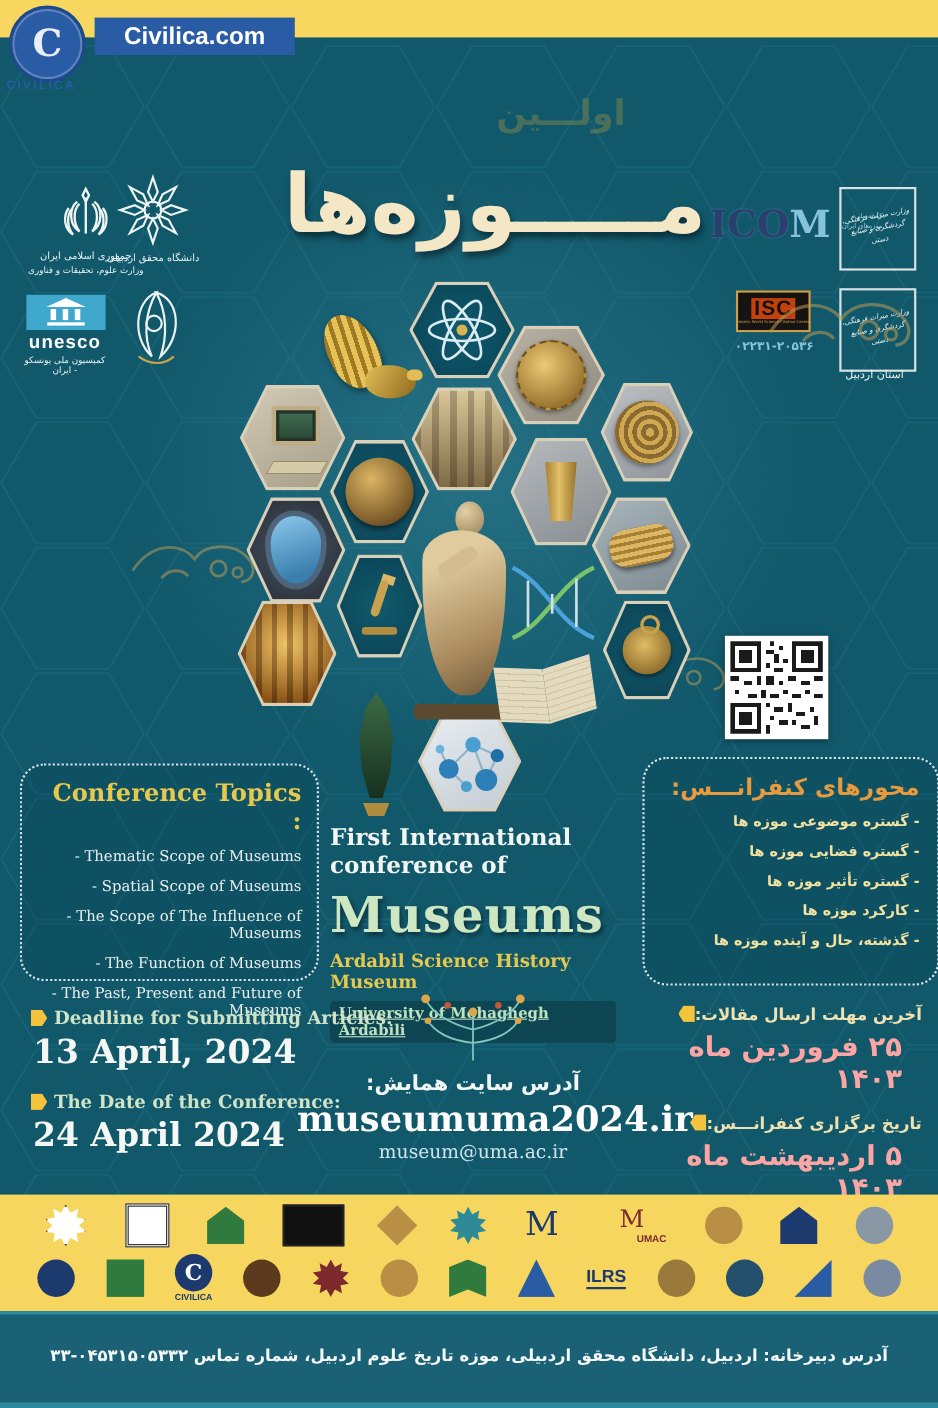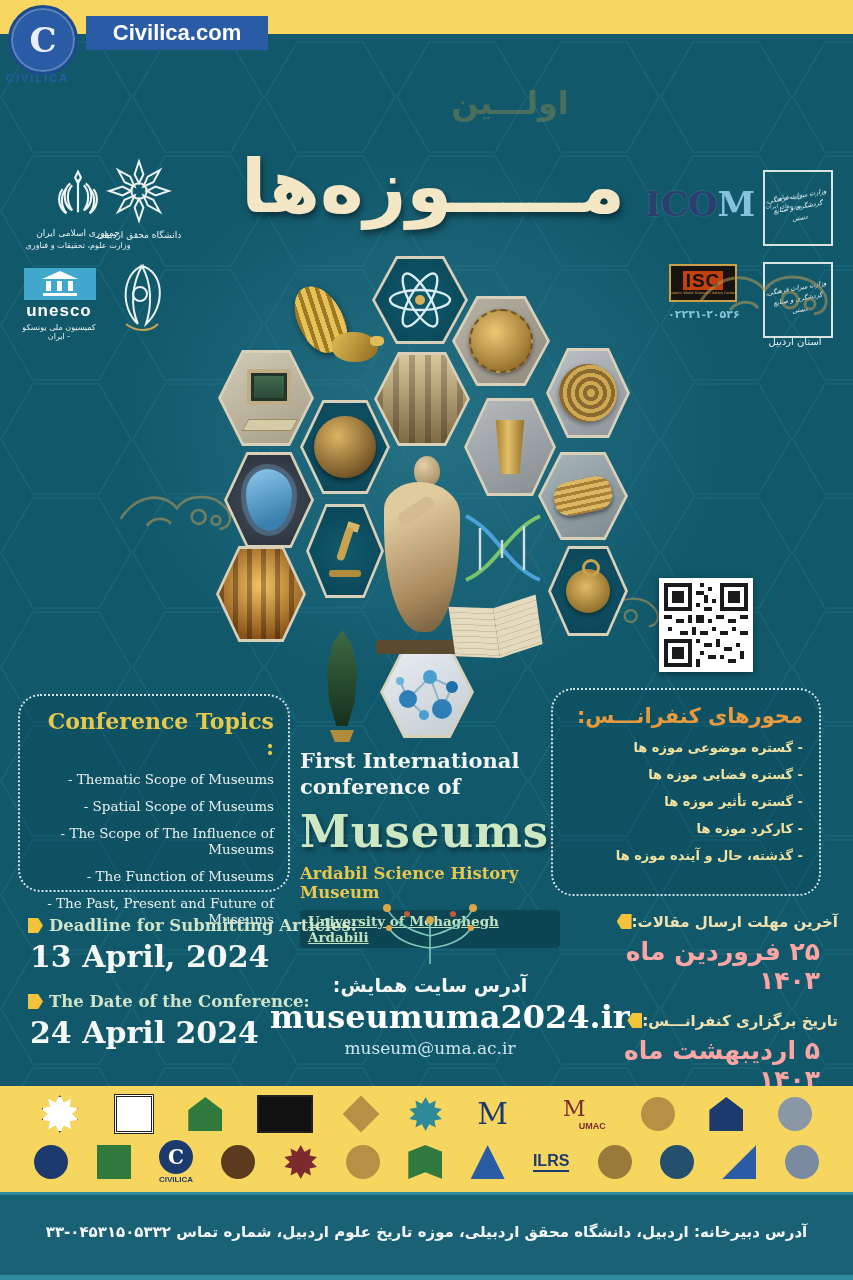--- a/index.html
+++ b/index.html
@@ -20,21 +20,21 @@
   .glow{position:absolute;left:0;top:34px;width:853px;height:1150px;
         background:radial-gradient(ellipse 430px 380px at 50% 34%,rgba(70,150,170,.40),rgba(70,150,170,0) 72%);}
   .hexpat{position:absolute;left:0;top:40px;opacity:.30;}
   .cloud{position:absolute;opacity:.55;}
   
   .kicker{position:absolute;left:380px;top:84px;width:260px;text-align:center;color:#caa33c;
           opacity:.30;font-size:32px;font-weight:bold;direction:rtl;}
   .t-gold{position:absolute;left:230px;top:112px;width:420px;text-align:center;direction:rtl;
           color:#e9b43c;font-size:30px;font-weight:bold;
           text-shadow:1px 1px 0 #7c2518,-1px 1px 0 #7c2518,1px -1px 0 #7c2518,-1px -1px 0 #7c2518,2px 3px 4px rgba(0,0,0,.5);}
-  .t-big{position:absolute;left:233px;top:142px;width:400px;text-align:center;direction:rtl;
+  .t-big{position:absolute;left:250px;top:142px;width:400px;text-align:center;direction:rtl;
          color:#f4e7c6;font-size:74px;font-weight:bold;line-height:1.2;
          text-shadow:2px 4px 6px rgba(0,0,0,.45);}
   
   .orgtxt{color:#e9f2f2;text-align:center;direction:rtl;}
   .iran{position:absolute;left:18px;top:164px;width:120px;}
   .iran .em{margin:0 auto;width:58px;height:58px;}
   .iran .l1{font-size:9px;margin-top:2px;}
   .iran .l2{font-size:8px;margin-top:3px;}
   .uni{position:absolute;left:96px;top:158px;width:86px;}
   .uni .em{margin:0 auto;width:66px;height:66px;}
@@ -111,21 +111,21 @@
   .book .p1{left:0;transform:skewY(10deg);}
   .book .p2{left:44px;transform:skewY(-10deg);}
   .qr{position:absolute;left:659px;top:578px;width:94px;height:94px;background:#fff;padding:5px;box-sizing:border-box;
       box-shadow:0 2px 6px rgba(0,0,0,.4);}
   
   .dotbox{position:absolute;border:2px dotted #d5e4ea;border-radius:22px;background:rgba(8,50,64,.18);}
   .topics-en{left:18px;top:694px;width:272px;height:198px;padding:10px 14px;box-sizing:border-box;
              font-family:"DejaVu Serif",serif;text-align:right;}
   .topics-en h2{margin:2px 0 8px 4px;color:#e7c84e;font-size:22px;}
   .topics-en div{color:#eaf1f0;font-size:13.5px;margin:11px 0;}
-  .topics-fa{left:551px;top:688px;width:270px;height:208px;padding:10px 16px;box-sizing:border-box;direction:rtl;}
+  .topics-fa{left:584px;top:688px;width:270px;height:208px;padding:10px 16px;box-sizing:border-box;direction:rtl;}
   .topics-fa h2{margin:4px 0 6px;color:#e79b3e;font-size:21px;text-align:right;font-weight:bold;}
   .topics-fa div{color:#f2e2a0;font-size:13px;margin:12px 0;text-align:right;font-weight:bold;}
   
   .conf{position:absolute;left:300px;top:748px;width:260px;font-family:"DejaVu Serif",serif;}
   .conf .l1,.conf .l2{color:#f2f6f2;font-size:21px;font-weight:bold;line-height:1.25;}
   .conf .big{color:#cde7c3;font-size:45px;font-weight:bold;margin-top:4px;letter-spacing:1px;
              text-shadow:2px 3px 4px rgba(0,0,0,.45);}
   .conf .venue{color:#e7c84e;font-size:16.5px;font-weight:bold;margin-top:6px;}
   .conf .univ{display:inline-block;margin-top:8px;background:#0d4553;color:#bfe3c0;font-size:13.5px;
               font-weight:bold;padding:3px 8px;border-radius:4px;text-decoration:underline;}

